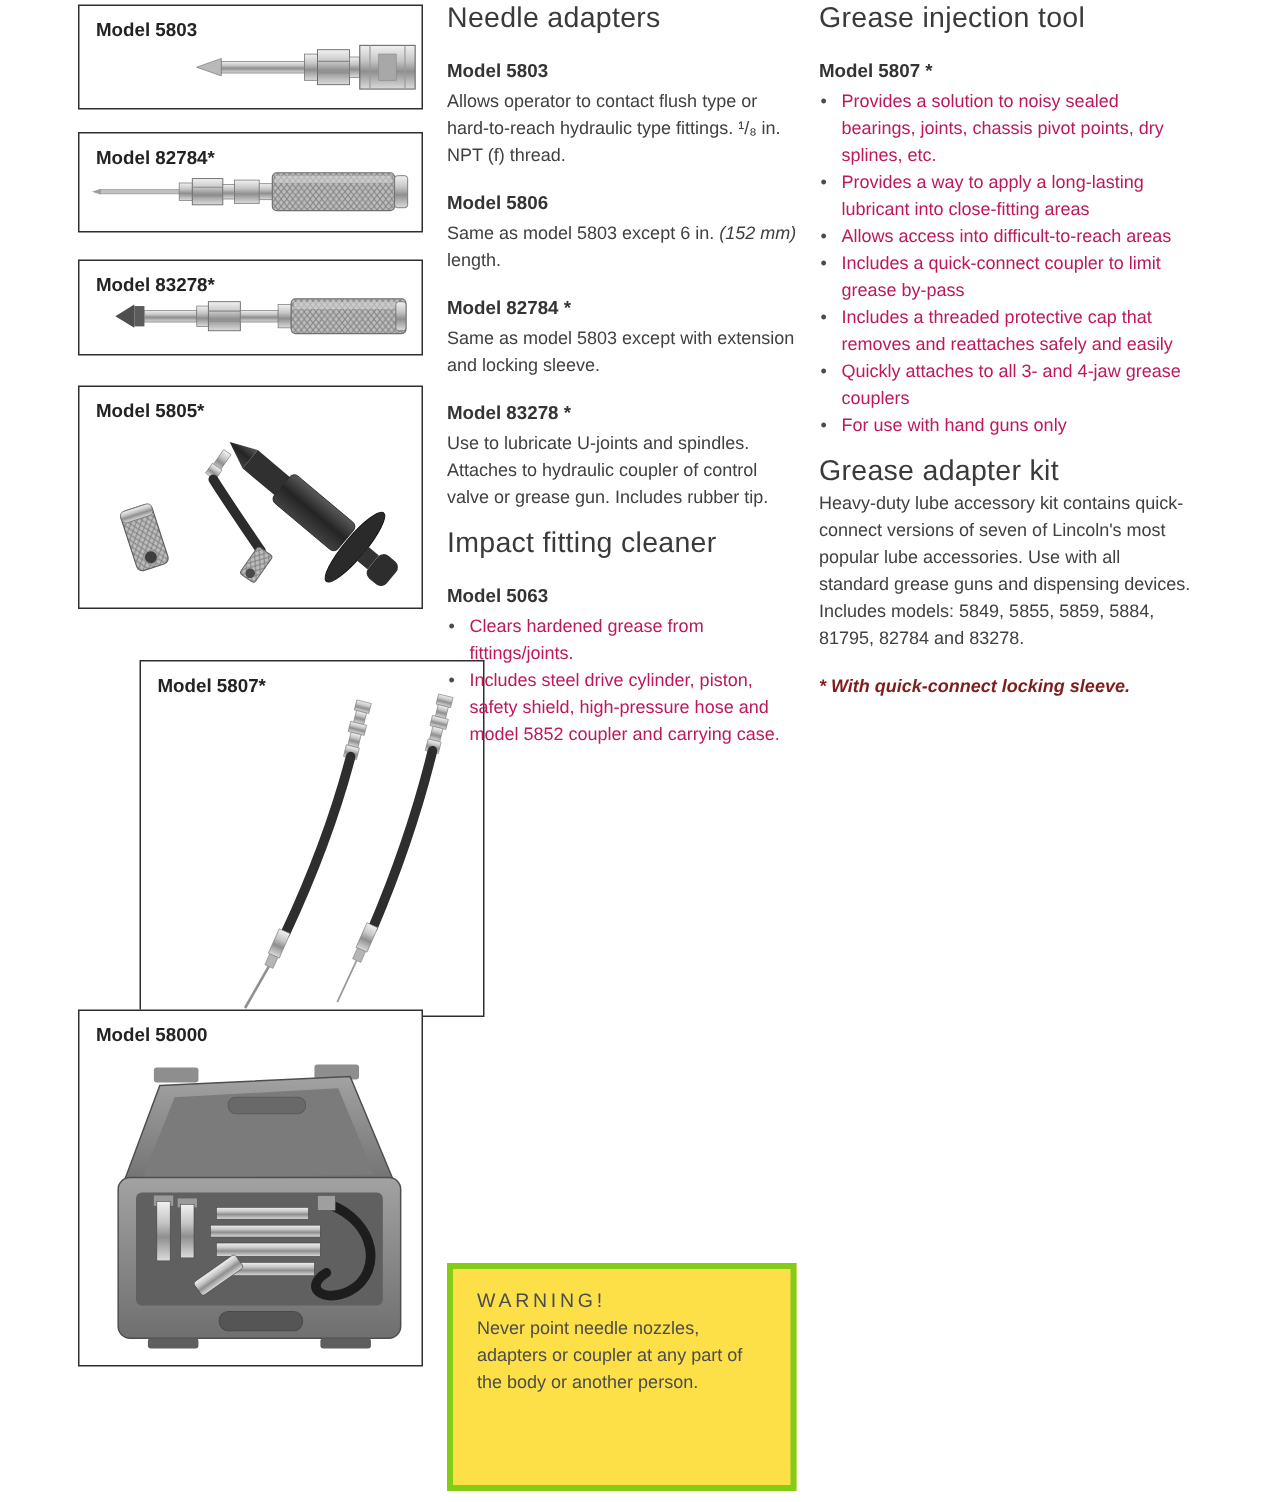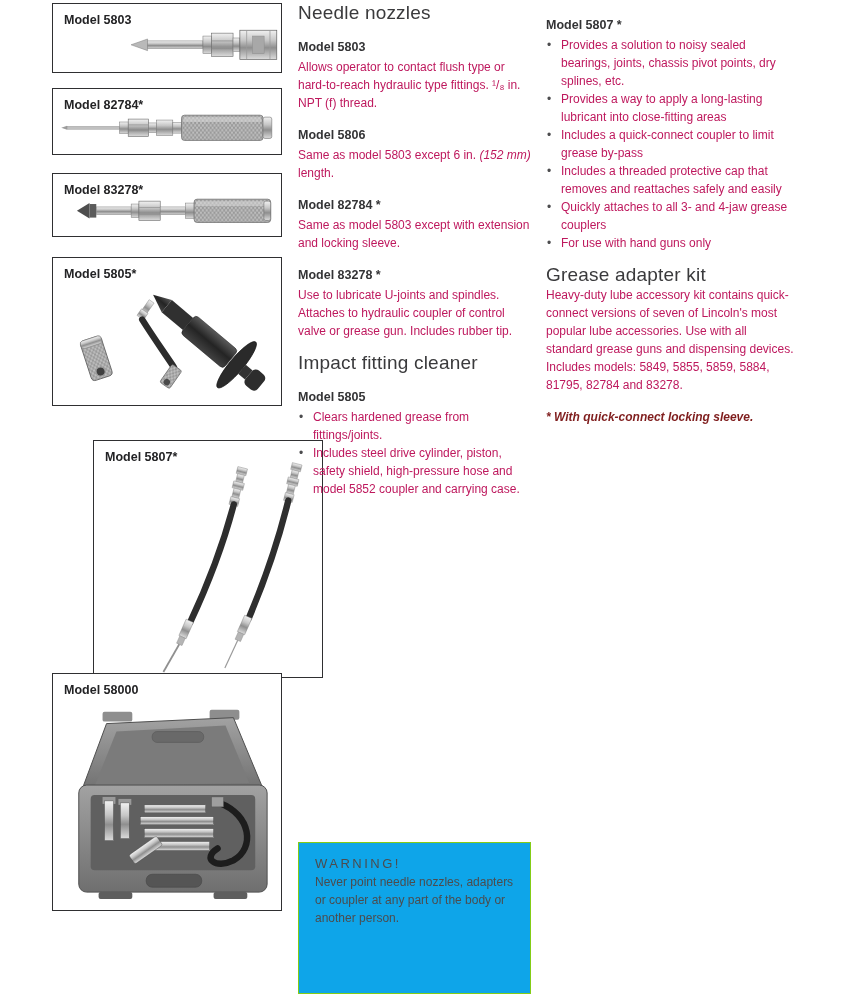--- a/index.html
+++ b/index.html
@@ -18,29 +18,29 @@
   .product-label { position:absolute; top:9px; left:11px; font-size:12.5px; font-weight:bold; color:#232325; z-index:2; }
   .product-svg { position:absolute; left:0; top:0; width:100%; height:100%; }
 
   
   .col { position:absolute; top:2px; }
   .col-mid   { left:298px; width:236px; }
   .col-right { left:546px; width:250px; }
   .section + .section { margin-top:12px; }
   .section-title { font-size:19px; font-weight:400; color:#3a3a3c; letter-spacing:0.2px; }
   .model-h { font-size:12.5px; font-weight:bold; color:#343436; margin:16px 0 4px 0; }
-  .body-text { font-size:12px; line-height:18px; color:#be185d; }
+  .body-text { font-size:12px; line-height:18px; color:#404040; }
   .body-text em { font-style:italic; }
   ul.bullets { list-style:none; }
   ul.bullets li { position:relative; padding-left:15px; font-size:12px; line-height:18px; color:#be185d; }
   ul.bullets li::before { content:"\2022"; position:absolute; left:1px; color:#4c4c4e; }
   .footnote { font-size:12px; font-weight:bold; font-style:italic; color:#7f1d1d; margin-top:16px; }
 
   
-  .warning-box { position:absolute; left:298px; top:842px; width:233px; height:152px; border:1px solid #84cc16; padding:13px 16px; background:#0ea5e9; }
+  .warning-box { position:absolute; left:298px; top:842px; width:233px; height:152px; border:4px solid #84cc16; padding:13px 16px; background:#fde047; }
   .warning-title { font-size:13px; letter-spacing:2.5px; color:#4c4c4e; font-weight:400; margin-bottom:2px; }
   .warning-text { font-size:12px; line-height:18px; color:#4c4c4e; }
 </style>
 </head>
 <body>
 
 <svg width="0" height="0" style="position:absolute" aria-hidden="true">
   <defs>
     <linearGradient id="gMetal" x1="0" y1="0" x2="0" y2="1">
       <stop offset="0" stop-color="#f1f1f1"></stop>
@@ -213,51 +213,53 @@
       <rect x="160" y="124" width="12" height="10" fill="#9f9f9f" stroke="#555" stroke-width="0.4"></rect>
 
       <rect x="94" y="202" width="56" height="13" rx="6" fill="#555" stroke="#4a4a4a" stroke-width="0.7"></rect>
       <rect x="46" y="220" width="34" height="7" rx="2" fill="#5e5e5e"></rect>
       <rect x="162" y="220" width="34" height="7" rx="2" fill="#5e5e5e"></rect>
     </svg>
   </div>
 
   <div class="col col-mid">
     <div class="section">
-      <h1 class="section-title">Needle nozzles</h1>
+      <h1 class="section-title">Needle adapters</h1>
 
       <h2 class="model-h">Model 5803</h2>
       <p class="body-text">Allows operator to contact flush type or hard-to-reach hydraulic type fittings. ¹/₈ in. NPT (f) thread.</p>
 
       <h2 class="model-h">Model 5806</h2>
       <p class="body-text"><span>Same as model 5803 except 6 in. </span><em>(152 mm)</em><span> length.</span></p>
 
       <h2 class="model-h">Model 82784 *</h2>
       <p class="body-text">Same as model 5803 except with extension and locking sleeve.</p>
 
       <h2 class="model-h">Model 83278 *</h2>
       <p class="body-text">Use to lubricate U-joints and spindles. Attaches to hydraulic coupler of control valve or grease gun. Includes rubber tip.</p>
     </div>
 
     <div class="section">
       <h1 class="section-title">Impact fitting cleaner</h1>
-      <h2 class="model-h">Model 5805</h2>
+      <h2 class="model-h">Model 5063</h2>
       <ul class="bullets">
         <li>Clears hardened grease from fittings/joints.</li>
         <li>Includes steel drive cylinder, piston, safety shield, high-pressure hose and model 5852 coupler and carrying case.</li>
       </ul>
     </div>
   </div>
 
   <div class="col col-right">
     <div class="section">
+      <h1 class="section-title">Grease injection tool</h1>
       <h2 class="model-h">Model 5807 *</h2>
       <ul class="bullets">
         <li>Provides a solution to noisy sealed bearings, joints, chassis pivot points, dry splines, etc.</li>
         <li>Provides a way to apply a long-lasting lubricant into close-fitting areas</li>
+        <li>Allows access into difficult-to-reach areas</li>
         <li>Includes a quick-connect coupler to limit grease by-pass</li>
         <li>Includes a threaded protective cap that removes and reattaches safely and easily</li>
         <li>Quickly attaches to all 3- and 4-jaw grease couplers</li>
         <li>For use with hand guns only</li>
       </ul>
     </div>
 
     <div class="section">
       <h1 class="section-title">Grease adapter kit</h1>
       <p class="body-text">Heavy-duty lube accessory kit contains quick-connect versions of seven of Lincoln's most popular lube accessories. Use with all standard grease guns and dispensing devices. Includes models: 5849, 5855, 5859, 5884, 81795, 82784 and 83278.</p>

